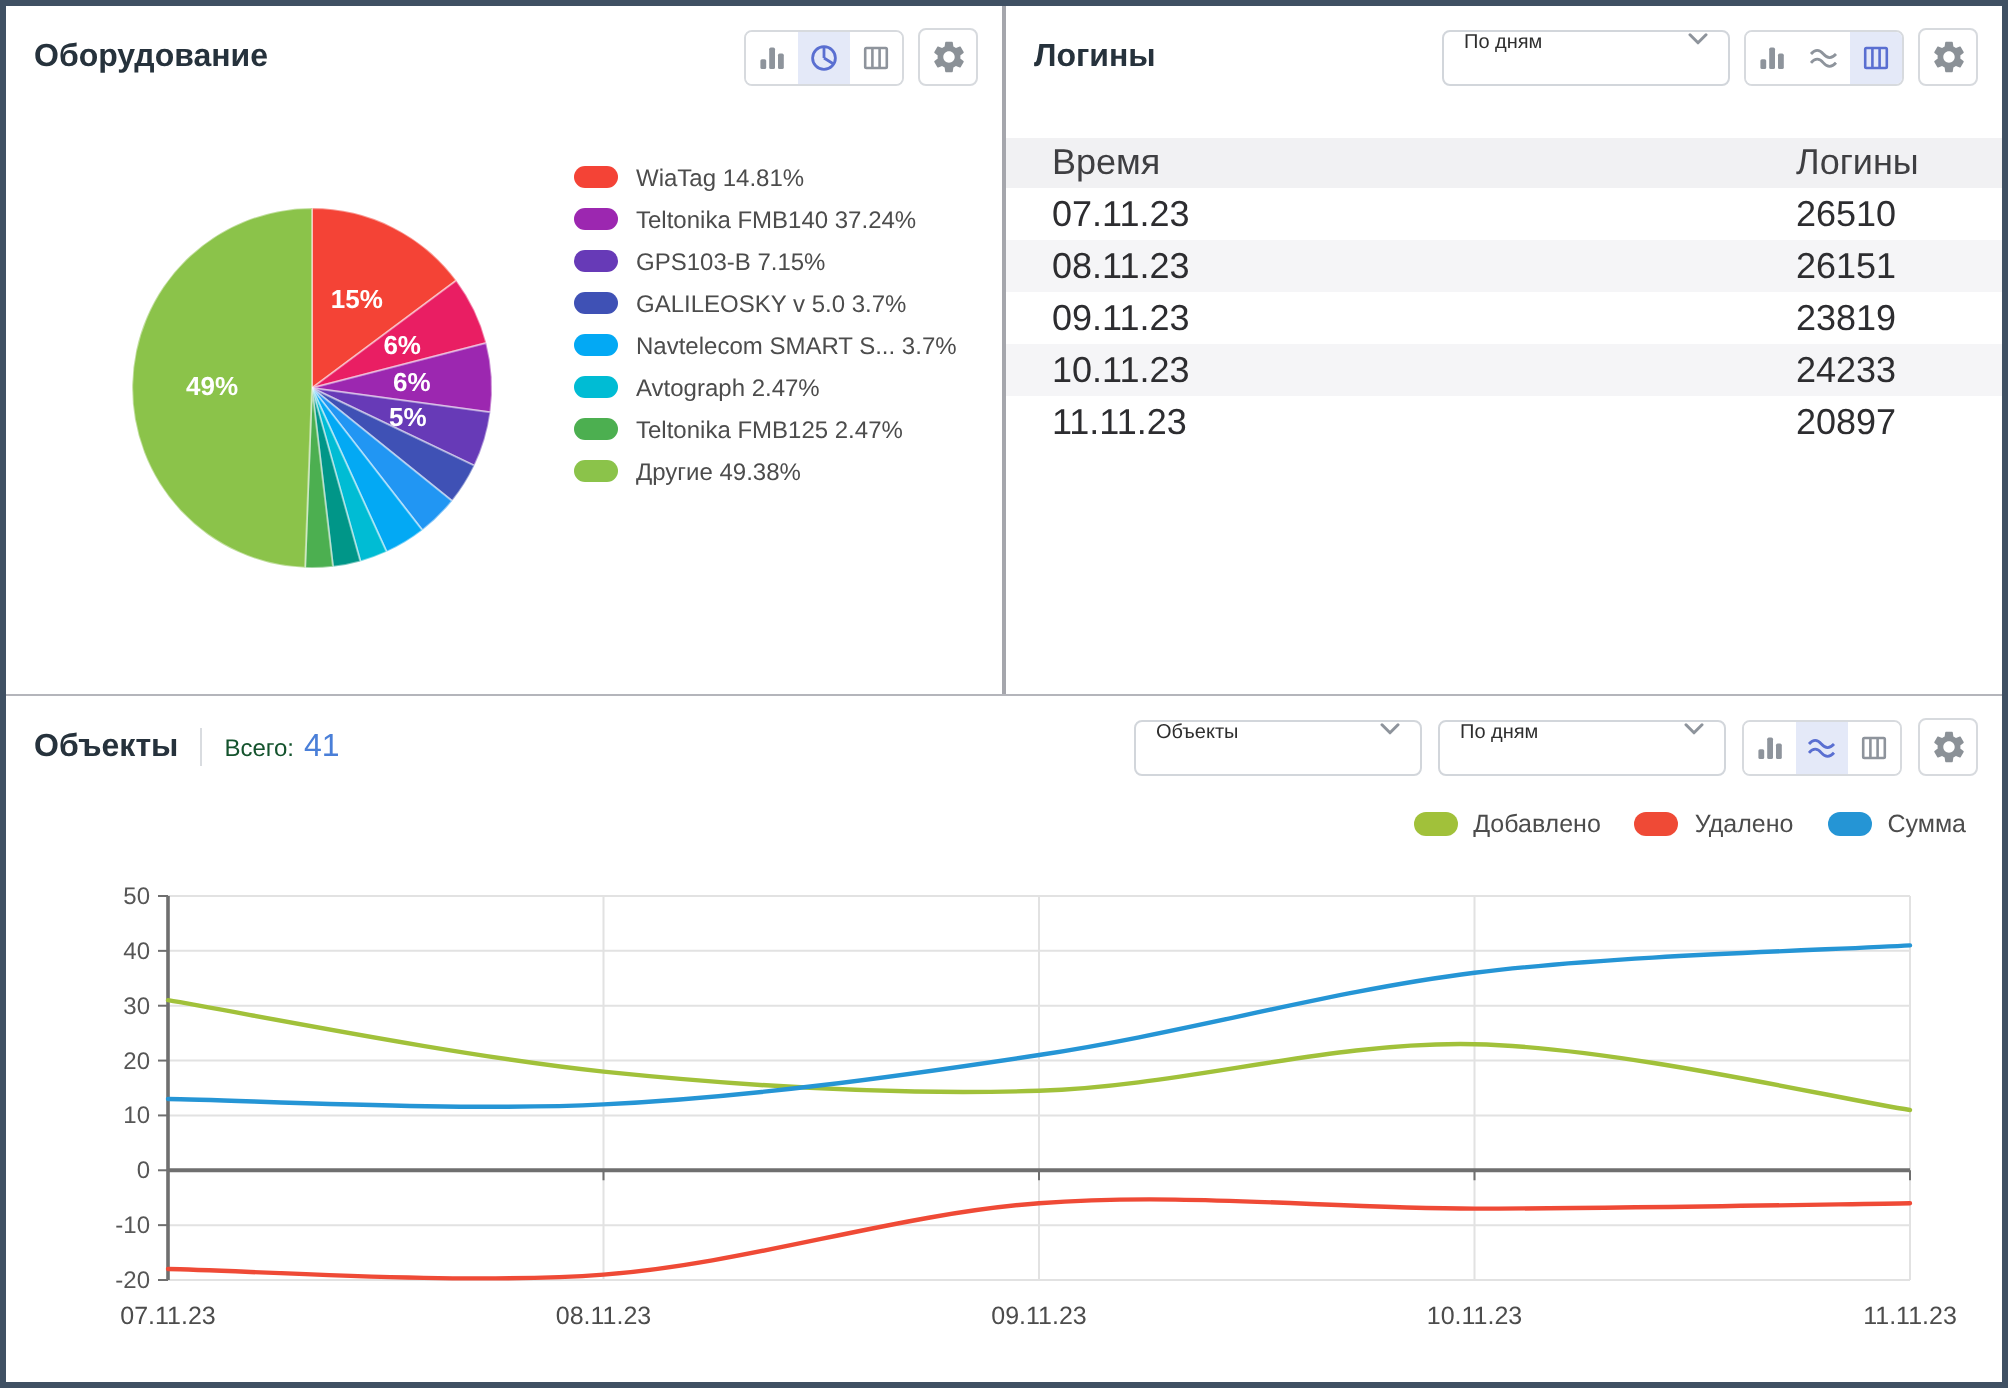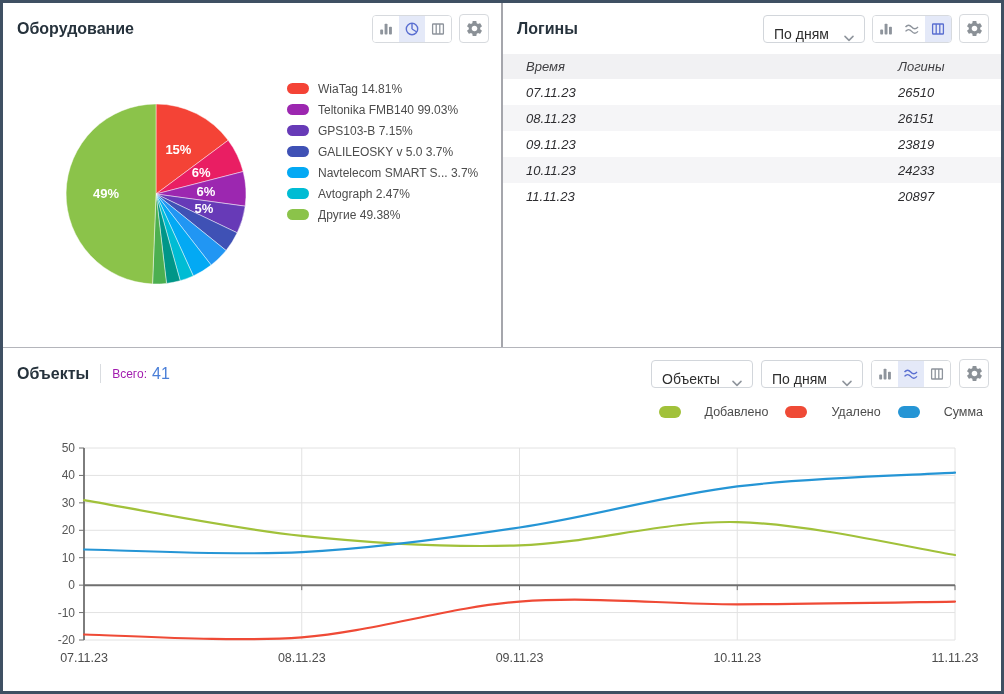--- a/index.html
+++ b/index.html
@@ -16,48 +16,48 @@
   .panel-title { font-size:16px; font-weight:700; color:#26323c; }
   .header-controls { display:flex; gap:7px; align-items:center; }
 
   .icon-group { display:flex; border:1px solid #d7dade; border-radius:4px; overflow:hidden; background:#fff; height:28px; }
   .icon-btn { width:26px; height:26px; display:flex; align-items:center; justify-content:center; border:none; background:#fff; color:#8e949c; cursor:pointer; padding:0; }
   .icon-btn svg { width:16px; height:16px; display:block; }
   .icon-btn.selected { background:#e4e9f8; color:#5a6fd1; }
   .gear-btn { width:30px; height:29px; border:1px solid #d7dade; border-radius:4px; background:#fff; display:flex; align-items:center; justify-content:center; color:#8b9197; cursor:pointer; padding:0; }
   .gear-btn svg { width:19px; height:19px; display:block; }
 
-  .select { display:flex; align-items:flex-end; justify-content:space-between; border:1px solid #d2d6db; border-radius:4px; background:#fff; height:28px; padding:0 10px; font-size:14px; color:#2e2e2e; width:102px; cursor:pointer; }
+  .select { display:flex; align-items:flex-start; justify-content:space-between; border:1px solid #d2d6db; border-radius:4px; background:#fff; height:28px; padding:0 10px; font-size:10px; color:#2e2e2e; width:144px; cursor:pointer; }
   .select .chev { display:flex; color:#8e949c; }
   .select .chev svg { width:10px; height:7px; }
 
   
   #pie-svg { position:absolute; left:53px; top:91px; }
   .pie-label { fill:#fff; font-size:13px; font-weight:700; font-family:"Liberation Sans",sans-serif; }
   .pie-legend { position:absolute; left:284px; top:75px; list-style:none; }
   .pie-legend li { display:flex; align-items:center; height:21px; gap:9px; cursor:pointer; }
   .swatch { width:22px; height:11px; border-radius:6px; flex:none; }
   .legend-label { font-size:12px; color:#4c4c4c; white-space:nowrap; }
 
   
-  .logins-table { width:100%; border-collapse:collapse; font-size:13px; table-layout:fixed; margin-top:3px;font-style:italic; }
+  .logins-table { width:100%; border-collapse:collapse; font-size:18px; table-layout:fixed; margin-top:18px; }
   .logins-table th { background:#f1f1f3; font-weight:400; color:#3f3f42; text-align:left; height:25px; padding:0 0 0 23px; }
   .logins-table td { height:26px; padding:0 0 0 23px; color:#2d2d30; }
   .logins-table th:nth-child(1), .logins-table td:nth-child(1) { width:372px; }
   .logins-table tbody tr.alt { background:#f5f5f7; }
 
   
   .obj-title-group { display:flex; align-items:center; }
   .vdiv { width:1px; height:19px; background:#d9dce0; margin:0 11px; }
-  .total-label { font-size:12px; color:#a21caf; }
+  .total-label { font-size:12px; color:#14532d; }
   .total-value { font-size:16px; color:#4a7fd8; margin-left:5px; }
   .obj-controls { display:flex; gap:8px; align-items:center; margin-left:auto; }
 
   .line-legend { position:absolute; right:18px; top:57px; display:flex; gap:17px; align-items:center; }
-  .line-legend .item { display:flex; align-items:center; gap:24px; cursor:pointer; }
+  .line-legend .item { display:flex; align-items:center; gap:8px; cursor:pointer; }
   .line-legend .swatch { width:22px; height:12px; }
   .line-legend .label { font-size:12.5px; color:#4c4c4c; }
 
   #line-svg { position:absolute; left:0; top:87px; }
   .grid { stroke:#e2e2e2; stroke-width:1; }
   .zero { stroke:#6f6f6f; stroke-width:2; }
   .axis { stroke:#6f6f6f; stroke-width:1; }
   .axisline { stroke:#6f6f6f; stroke-width:1.8; }
   .tick-label { font-size:12px; fill:#565656; font-family:"Liberation Sans",sans-serif; }
   .x-label { font-size:12.5px; fill:#4c4c4c; font-family:"Liberation Sans",sans-serif; }
@@ -127,37 +127,41 @@
           <path d="M100,100 L96.55,189.93 A90,90 0 0 1 100.00,10.00 Z" fill="#8bc34a" stroke="rgba(255,255,255,0.45)" stroke-width="1"></path>
           <text x="50.0" y="99.0" class="pie-label" text-anchor="middle" dominant-baseline="central">49%</text>
         </svg>
       <ul class="pie-legend" id="pie-legend">
           <li>
             <span class="swatch" style="background: rgb(244, 67, 54);"></span>
             <span class="legend-label">WiaTag 14.81%</span>
           </li>
           <li>
             <span class="swatch" style="background: rgb(156, 39, 176);"></span>
-            <span class="legend-label">Teltonika FMB140 99.03%</span>
+            <span class="legend-label">Teltonika FMB140 37.24%</span>
           </li>
           <li>
             <span class="swatch" style="background: rgb(103, 58, 183);"></span>
             <span class="legend-label">GPS103-B 7.15%</span>
           </li>
           <li>
             <span class="swatch" style="background: rgb(63, 81, 181);"></span>
             <span class="legend-label">GALILEOSKY v 5.0 3.7%</span>
           </li>
           <li>
             <span class="swatch" style="background: rgb(3, 169, 244);"></span>
             <span class="legend-label">Navtelecom SMART S... 3.7%</span>
           </li>
           <li>
             <span class="swatch" style="background: rgb(0, 188, 212);"></span>
             <span class="legend-label">Avtograph 2.47%</span>
+          </li>
+          <li>
+            <span class="swatch" style="background: rgb(76, 175, 80);"></span>
+            <span class="legend-label">Teltonika FMB125 2.47%</span>
           </li>
           <li>
             <span class="swatch" style="background: rgb(139, 195, 74);"></span>
             <span class="legend-label">Другие  49.38%</span>
           </li>
         </ul>
     </section>
 
     <section class="panel panel-lg">
       <header class="panel-header">

